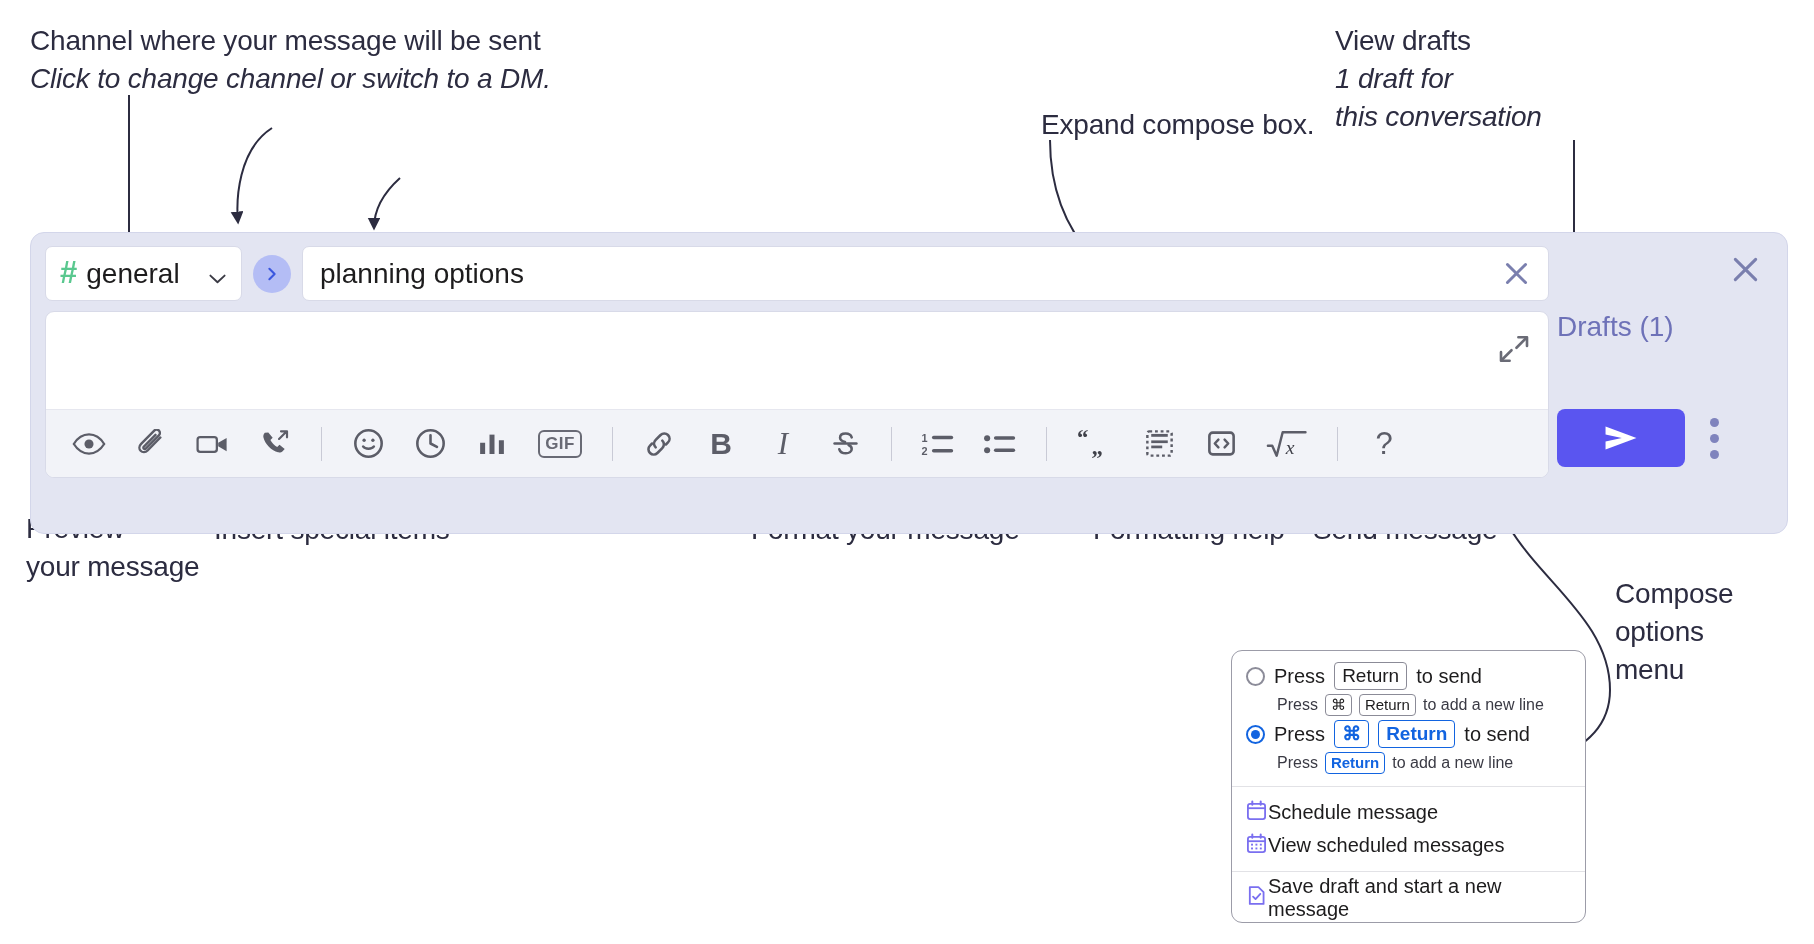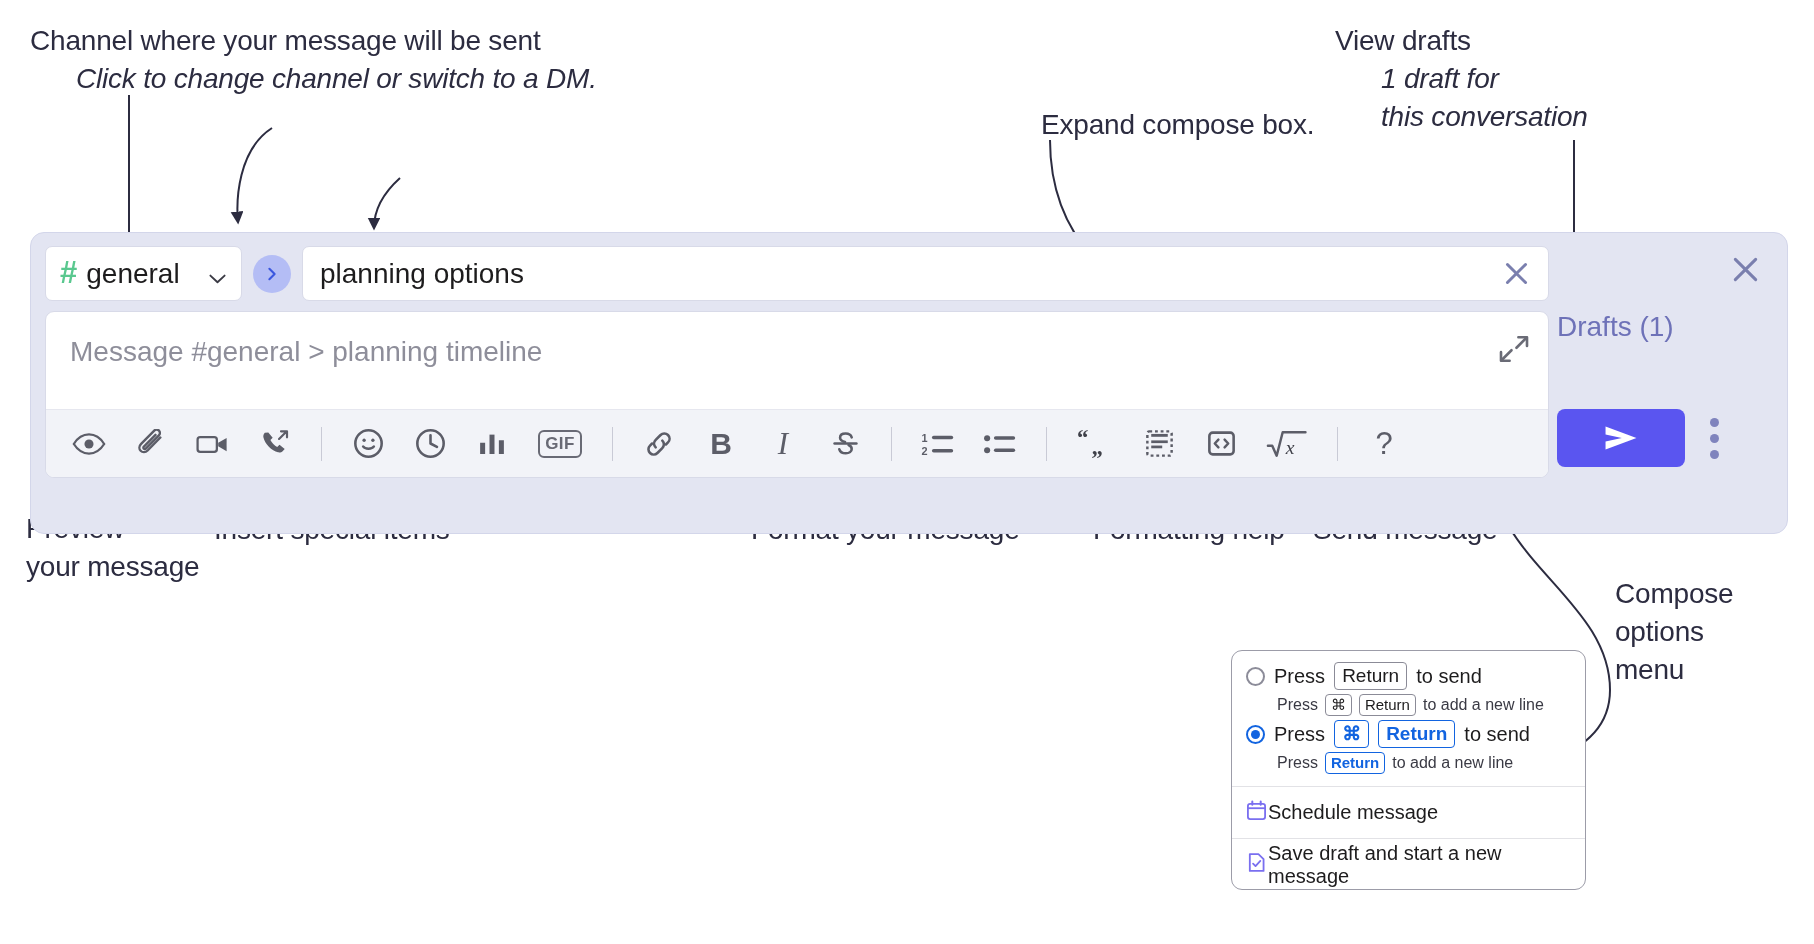--- a/index.html
+++ b/index.html
@@ -15,21 +15,21 @@
   
   .anno {
     position: absolute;
     font-size: 28px;
     line-height: 1.36;
     color: #2c2c40;
     white-space: pre;
     letter-spacing: -0.2px;
   }
   .anno b { font-weight: 400; }
-  .anno i { font-style: italic; margin-left: 46px; }
+  .anno i { font-style: italic; }
 
   svg.overlay {
     position: absolute; left: 0; top: 0;
     width: 1814px; height: 944px;
     pointer-events: none;
     overflow: visible;
   }
 
   
   #compose-panel {
@@ -314,21 +314,20 @@
           <span class="tval">planning options</span>
           <span id="topic-clear">
             <svg viewBox="0 0 24 24" width="31" height="31">
                 <path d="M5,5 L19,19 M19,5 L5,19" stroke="#7a7fae" stroke-width="2.3" stroke-linecap="round"></path>
               </svg>
           </span>
         </div>
       </div>
 
       <div id="msg-box">
-        <div id="msg-placeholder">Message #general &gt; planning timeline</div>
 
         <div id="expand-btn">
           <svg viewBox="0 0 24 24" width="30" height="30">
             <g stroke="#6a6b76" stroke-width="2.1" fill="none" stroke-linecap="round" stroke-linejoin="round">
               <path d="M22,3 L14,11"></path>
                 <path d="M15.5,2.6 L22.4,2.6 L22.4,9.5"></path>
               <path d="M2,21 L10,13"></path>
                 <path d="M8.5,21.4 L1.6,21.4 L1.6,14.5"></path>
             </g>
           </svg>
@@ -539,20 +538,38 @@
       <span>
         <svg viewBox="0 0 22 22" width="21" height="21">
           <rect x="2" y="4" width="18" height="16" rx="2.4" stroke="#7a6ff0" stroke-width="1.9" fill="none"></rect>
           <path d="M2,8.6 L20,8.6" stroke="#7a6ff0" stroke-width="1.9"></path>
           <path d="M6.6,1.6 L6.6,5 M15.4,1.6 L15.4,5" stroke="#7a6ff0" stroke-width="2.1" stroke-linecap="round"></path>
         </svg>
       </span>
       <span>Schedule message</span>
     </div>
 
+    <div class="menu-item">
+      <span>
+        <svg viewBox="0 0 22 22" width="21" height="21">
+          <rect x="2" y="4" width="18" height="16" rx="2.4" stroke="#7a6ff0" stroke-width="1.9" fill="none"></rect>
+          <path d="M2,8.6 L20,8.6" stroke="#7a6ff0" stroke-width="1.9"></path>
+          <path d="M6.6,1.6 L6.6,5 M15.4,1.6 L15.4,5" stroke="#7a6ff0" stroke-width="2.1" stroke-linecap="round"></path>
+          <g fill="#7a6ff0">
+            <rect x="5.3" y="11.2" width="2" height="2"></rect>
+              <rect x="9.9" y="11.2" width="2" height="2"></rect>
+              <rect x="14.5" y="11.2" width="2" height="2"></rect>
+            <rect x="5.3" y="15.2" width="2" height="2"></rect>
+              <rect x="9.9" y="15.2" width="2" height="2"></rect>
+              <rect x="14.5" y="15.2" width="2" height="2"></rect>
+          </g>
+        </svg>
+      </span>
+      <span>View scheduled messages</span>
+    </div>
 
     <div class="menu-div"></div>
 
     <div class="menu-item">
       <span>
         <svg viewBox="0 0 22 22" width="21" height="21">
           <path d="M4,2.2 L13,2.2 L18.4,7.4 L18.4,19.8 L4,19.8 Z" stroke="#7a6ff0" stroke-width="1.9" fill="none" stroke-linejoin="round"></path>
           <path d="M7.4,12.2 L10,14.8 L15,9.4" stroke="#7a6ff0" stroke-width="1.9" fill="none" stroke-linecap="round" stroke-linejoin="round"></path>
         </svg>
       </span>

